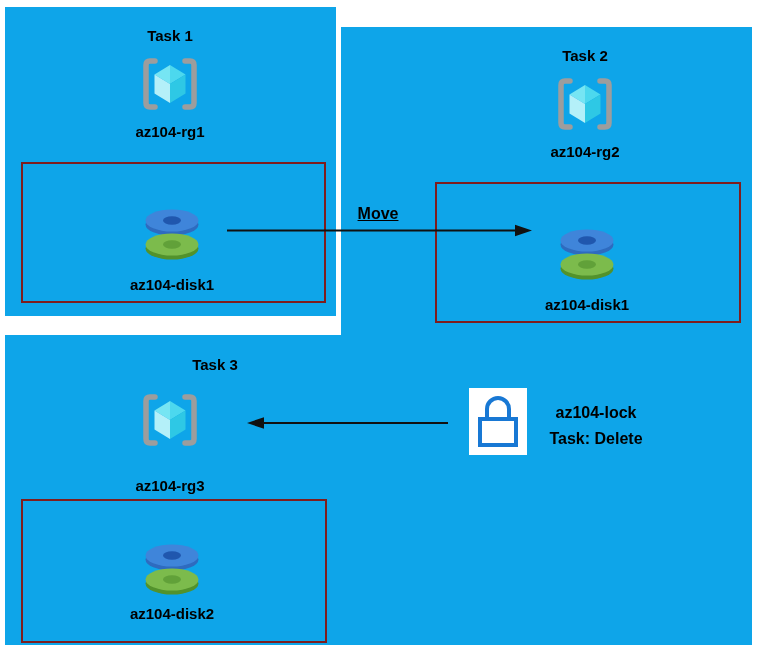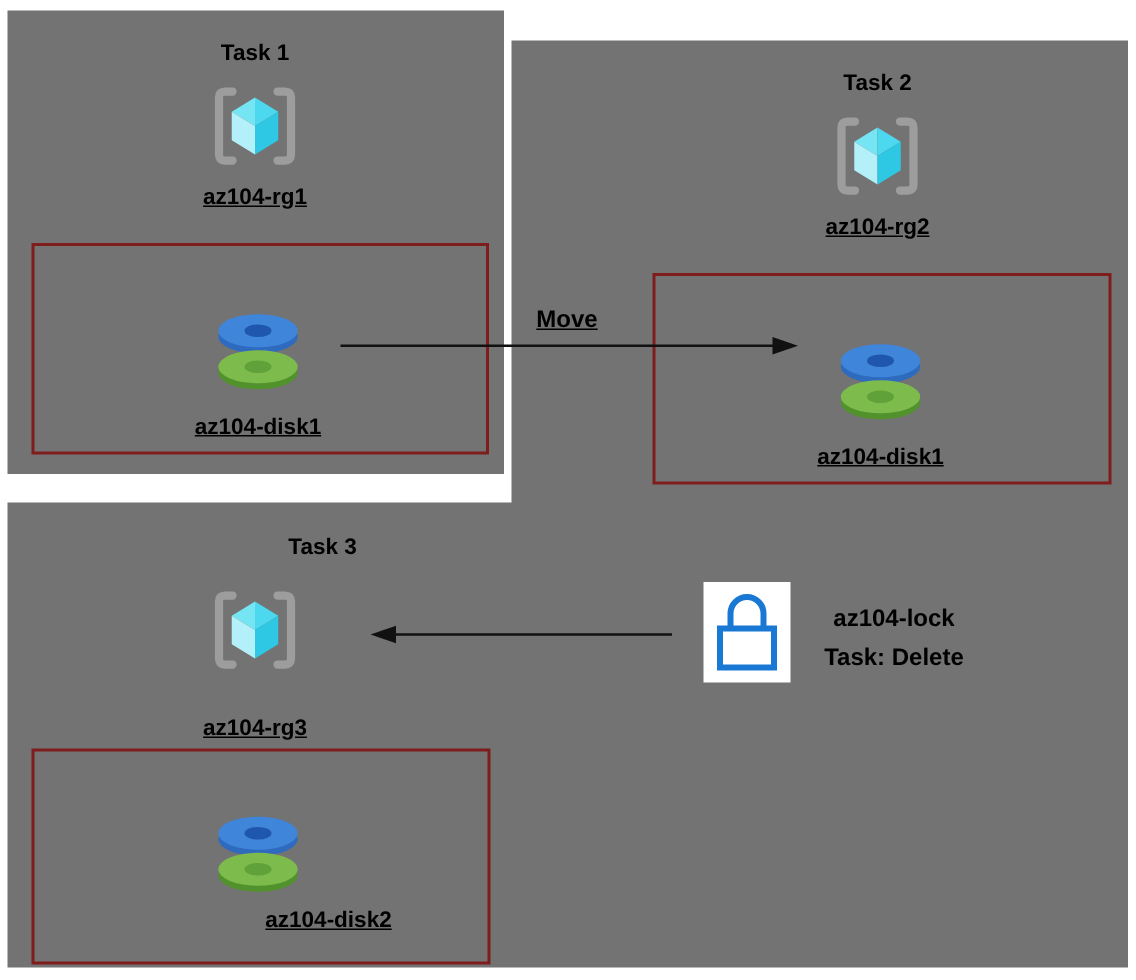--- a/index.html
+++ b/index.html
@@ -1,30 +1,30 @@
 <!DOCTYPE html>
 <html><head>
 <meta charset="utf-8">
 <style>
   html,body{margin:0;padding:0;background:#ffffff;}
   #canvas{
     position:relative;width:757px;height:653px;background:#ffffff;
     font-family:"Liberation Sans",sans-serif;color:#000;overflow:hidden;
   }
-  .panel{position:absolute;background:#737373;}
+  .panel{position:absolute;background:#0ea5e9;}
   #panel1{left:5px;top:7px;width:331px;height:309px;}
   #panel2{left:341px;top:7px;width:411px;height:309px;margin-top:20px;}
   #panel3{left:5px;top:335px;width:747px;height:310px;}
   .title{
     position:absolute;transform:translateX(-50%);
     font-size:15px;font-weight:bold;white-space:nowrap;
   }
   .rg-label,.disk-label{
     position:absolute;transform:translateX(-50%);
-    font-size:15px;font-weight:bold;white-space:nowrap;text-decoration:underline;
+    font-size:15px;font-weight:bold;white-space:nowrap;
   }
   .icon{position:absolute;}
   .disk-box{
     position:absolute;border:2px solid #7f1d1d;background:transparent;
   }
   #move-label{
     position:absolute;left:378px;top:205px;transform:translateX(-50%);
     font-size:16px;font-weight:bold;white-space:nowrap;text-decoration:underline;
   }
   #lock-box{
@@ -103,21 +103,21 @@
     <div class="rg-label" style="left:165px;top:142px;">az104-rg3</div>
     <div class="disk-box" style="left:16px;top:164px;width:302px;height:140px;">
       <svg class="icon" style="left:121px;top:42px;" width="56" height="53" viewBox="0 0 56 53">
         <ellipse cx="28" cy="16.5" rx="26.5" ry="11" fill="#2e6bbf"></ellipse>
         <ellipse cx="28" cy="12.5" rx="26.5" ry="11" fill="#3f85da"></ellipse>
         <ellipse cx="28" cy="12.5" rx="9" ry="4.2" fill="#2057ae"></ellipse>
         <ellipse cx="28" cy="40.5" rx="26.5" ry="11" fill="#52922c"></ellipse>
         <ellipse cx="28" cy="36.5" rx="26.5" ry="11" fill="#7cbb4c"></ellipse>
         <ellipse cx="28" cy="36.5" rx="9" ry="4.2" fill="#61a139"></ellipse>
       </svg>
-      <div class="disk-label" style="left:149px;top:104px;margin-left:47px;">az104-disk2</div>
+      <div class="disk-label" style="left:149px;top:104px;">az104-disk2</div>
     </div>
   </div>
 
   <div id="move-label">Move</div>
 
   <div id="lock-box">
     <svg width="58" height="67" viewBox="0 0 58 67">
       <path d="M18 32 V21 A11 11 0 0 1 40 21 V32" fill="none" stroke="#1878d4" stroke-width="4"></path>
       <rect x="11" y="31" width="36" height="26" fill="none" stroke="#1878d4" stroke-width="4"></rect>
     </svg>

